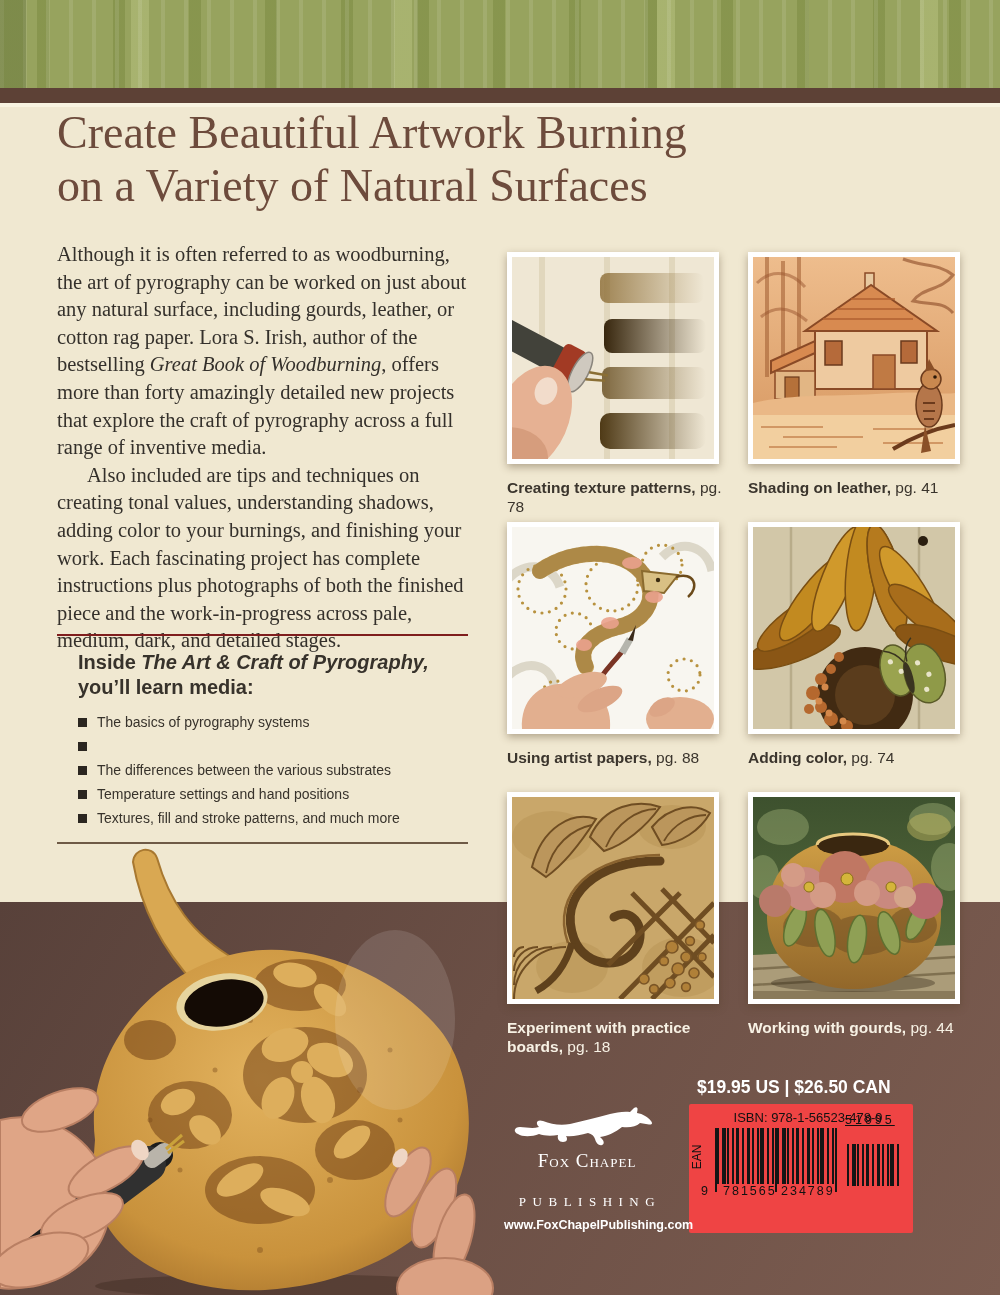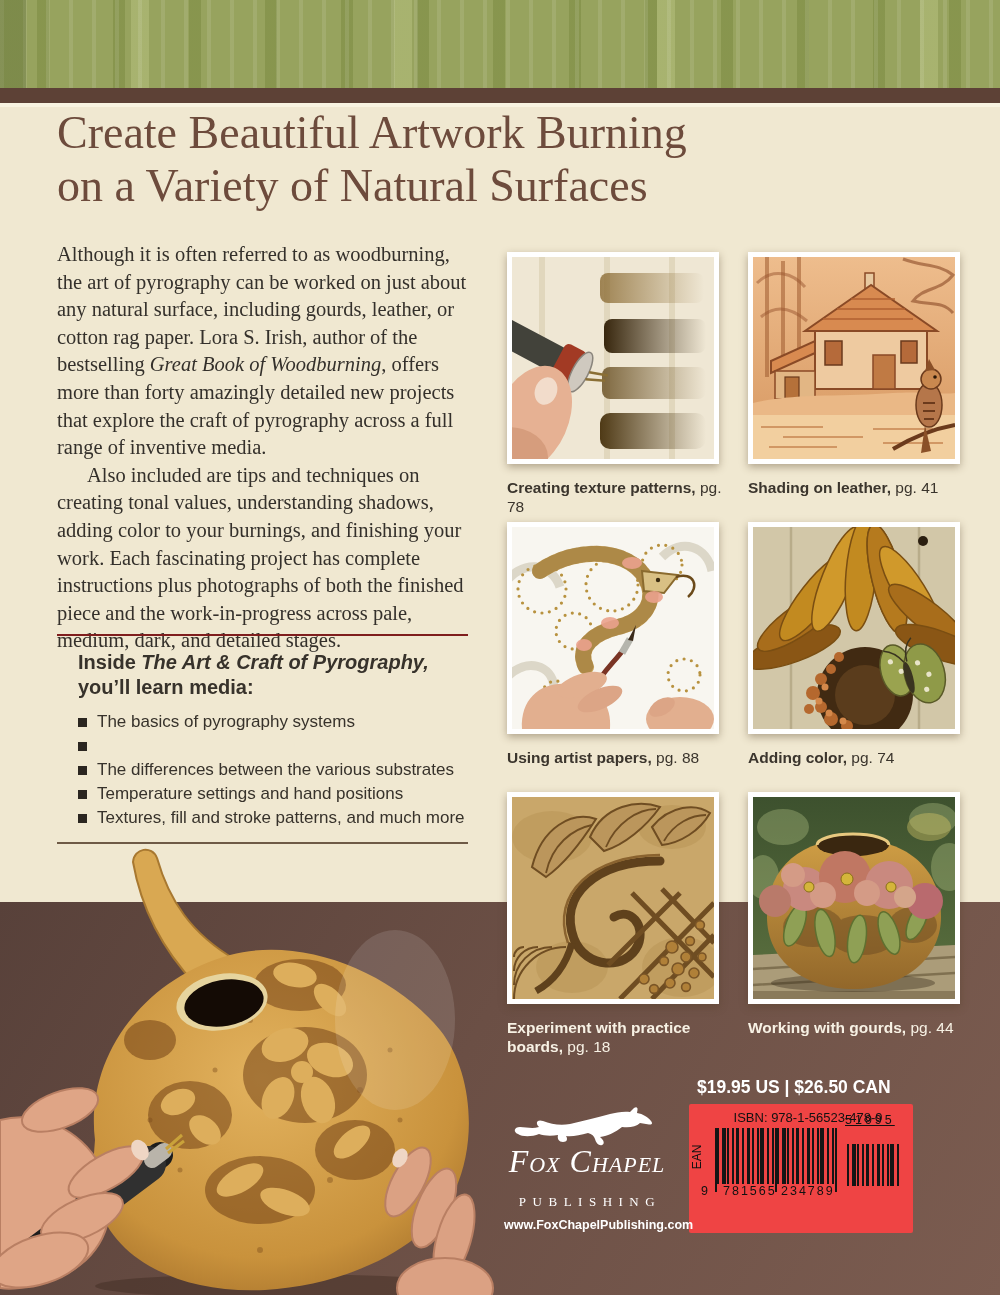--- a/index.html
+++ b/index.html
@@ -22,21 +22,21 @@
          font-size:46px;line-height:53px;color:#6d4b3c;}
   .body-copy{position:absolute;left:57px;top:241px;width:420px;font-family:"Liberation Serif",serif;
          font-size:20.5px;line-height:27.6px;color:#34302b;}
   .body-copy p{margin:0;}
   .indent{text-indent:30px;}
   
   .learn-box{position:absolute;left:57px;top:634px;width:390px;
          border-top:2px solid #7f1d1d;border-bottom:2px solid #6e5a46;
          padding:14px 0 12px 21px;color:#37322b;}
   .learn-head{font-size:20px;font-weight:700;line-height:25px;}
-  .learn-list{list-style:none;margin:10px 0 0;padding:0;font-size:17px;line-height:24px;}
+  .learn-list{list-style:none;margin:10px 0 0;padding:0;font-size:14px;line-height:24px;}
   .sq{display:inline-block;width:9px;height:9px;background:#2b2620;margin-right:10px;}
   
   .photo-frame{position:absolute;width:202px;height:202px;background:#fff;padding:5px;
          box-shadow:0 3px 8px rgba(80,60,35,.40);}
   .photo-frame svg{display:block;width:202px;height:202px;}
   .pf1{left:507px;top:252px;} .pf2{left:748px;top:252px;}
   .pf3{left:507px;top:522px;} .pf4{left:748px;top:522px;}
   .pf5{left:507px;top:792px;} .pf6{left:748px;top:792px;}
   .cap{position:absolute;width:218px;font-size:15.5px;line-height:19px;color:#3b352d;}
   .cap b{font-weight:700;}
@@ -57,21 +57,21 @@
   .bc-guard{position:absolute;top:24px;width:2px;height:64px;background:#151515;}
   .g1{left:26px;} .g2{left:86px;} .g3{left:146px;}
   .bc-digit{position:absolute;top:80px;font-size:12.5px;color:#111;letter-spacing:2px;}
   .d1{left:12px;} .d2{left:34px;} .d3{left:92px;}
   .bc-addon-num{position:absolute;left:156px;top:9px;width:58px;text-align:left;font-size:12.5px;color:#111;letter-spacing:3px;text-decoration:underline;}
   .bc-addon-bars{position:absolute;left:158px;top:40px;width:54px;height:42px;
     background:repeating-linear-gradient(90deg,#151515 0 2px,rgba(0,0,0,0) 2px 5px),
                repeating-linear-gradient(90deg,rgba(0,0,0,0) 0 7px,#151515 7px 9px,rgba(0,0,0,0) 9px 12px);}
   .logo{position:absolute;left:504px;top:1106px;width:166px;text-align:center;color:#fff;}
   .logo svg{width:150px;height:40px;}
-  .logo-name{font-family:"Liberation Serif",serif;font-variant:small-caps;font-size:32px;line-height:28px;letter-spacing:1px;margin-top:-3px;font-style:italic;}
+  .logo-name{font-family:"Liberation Serif",serif;font-variant:small-caps;font-size:19px;line-height:28px;letter-spacing:1px;margin-top:-3px;}
   .logo-sub{font-family:"Liberation Serif",serif;font-size:13px;letter-spacing:6.5px;margin-top:19px;margin-left:6px;}
   .logo-url{font-size:12.5px;font-weight:700;margin-top:8px;}
 </style>
 </head>
 <body>
 
 <div class="cover">
 
   <div class="band-green"></div>
   <div class="band-brown"></div>

